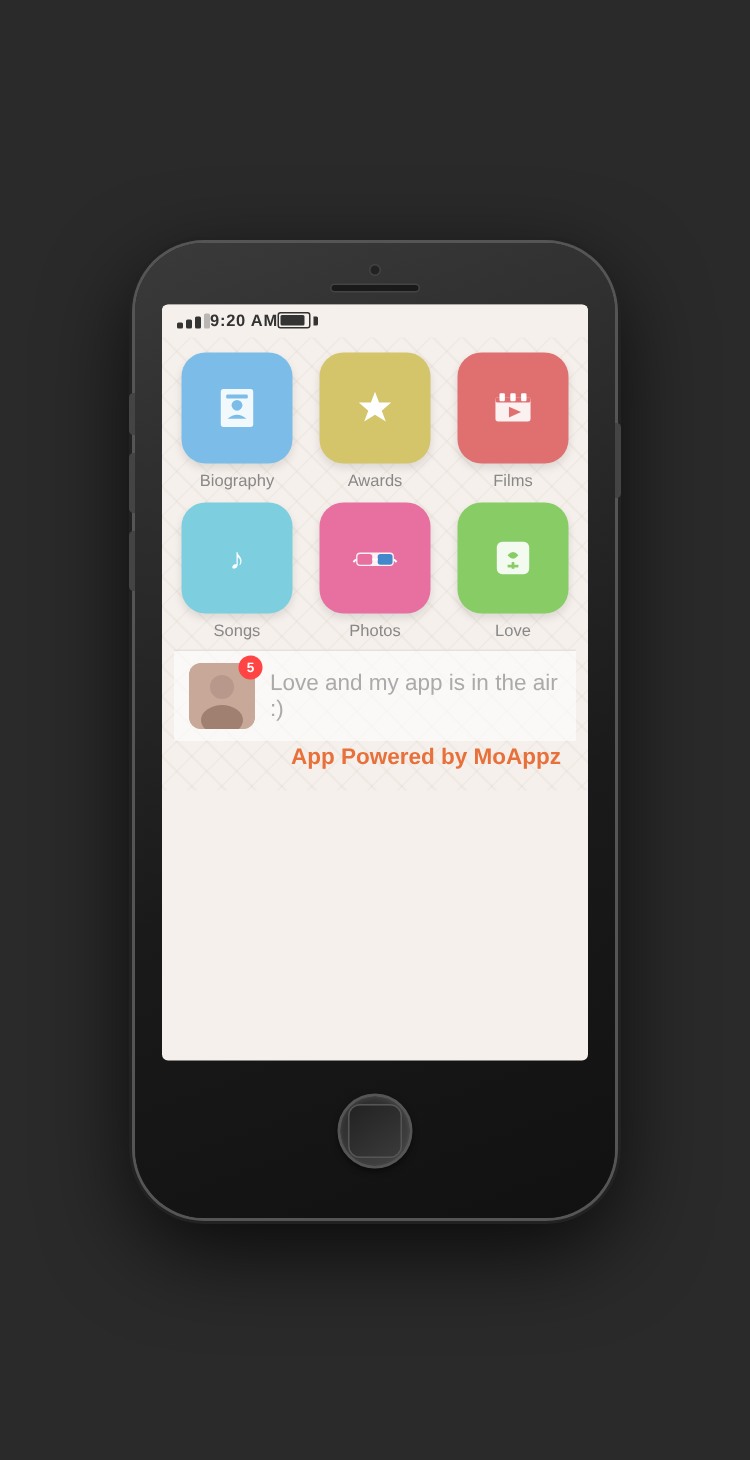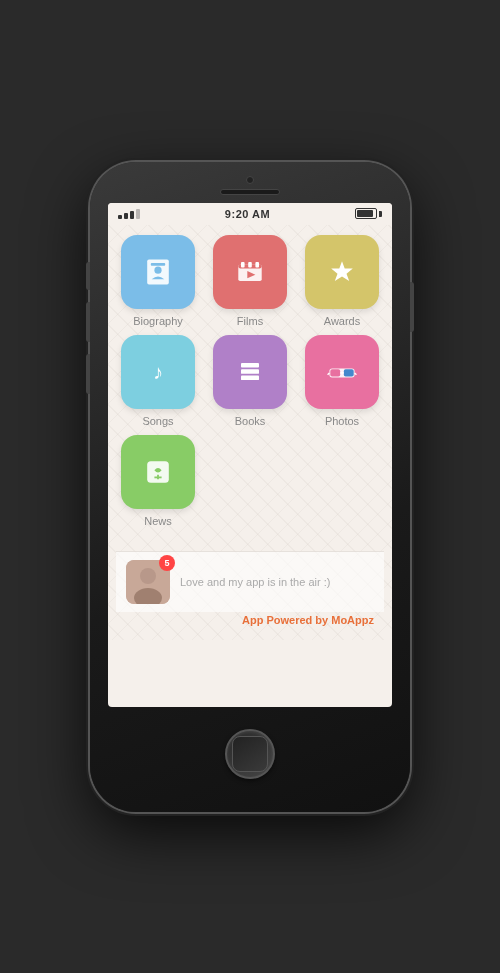--- a/index.html
+++ b/index.html
@@ -59,21 +59,20 @@
       border-radius: 4px;
       overflow: hidden;
       position: relative;
       margin-top: 8px;
     }
 
     
     .status-bar {
       background: #f5f0eb;
       display: flex;
-      justify-content: space-between;
       align-items: center;
       padding: 4px 10px;
       height: 22px;
     }
     .signal-bars {
       display: flex;
       align-items: flex-end;
       gap: 2px;
     }
     .bar {
@@ -130,21 +129,21 @@
       background-size: 20px 20px;
       padding: 10px 8px;
       overflow: hidden;
     }
 
     
     .grid {
       display: grid;
       grid-template-columns: repeat(3, 1fr);
       gap: 8px;
-      margin-bottom: 24px;
+      margin-bottom: 6px;
     }
 
     .grid-item {
       display: flex;
       flex-direction: column;
       align-items: center;
       cursor: pointer;
     }
 
     .grid-tile {
@@ -221,28 +220,28 @@
     }
     .user-info {
       flex: 1;
     }
     .user-name {
       font-size: 12px;
       font-weight: 700;
       color: #e8703a;
     }
     .user-status {
-      font-size: 11px;
+      font-size: 15px;
       color: #aaa;
     }
 
     
     .powered-by {
       text-align: right;
-      font-size: 11px;
+      font-size: 15px;
       color: #bbb;
       padding: 2px 10px 4px;
     }
     .powered-by span {
       color: #e8703a;
       font-weight: 600;
     }
 
     
     .phone-bottom {
@@ -353,62 +352,52 @@
               <rect x="12" y="10" width="16" height="3" rx="1" fill="#7bbde8"></rect>
               <circle cx="20" cy="18" r="4" fill="#7bbde8"></circle>
               <path d="M13 28 Q20 22 27 28" fill="#7bbde8"></path>
             </svg>
           </div>
           <span class="grid-label">Biography</span>
         </div>
 
 
         <div class="grid-item">
+          <div class="grid-tile tile-awards">
+            <svg viewBox="0 0 40 40">
+              <path d="M20 8 L23 16 L32 16 L25 22 L28 30 L20 25 L12 30 L15 22 L8 16 L17 16 Z" fill="white"></path>
+            </svg>
+          </div>
+          <span class="grid-label">Awards</span>
+        </div>
+
+        <div class="grid-item">
           <div class="grid-tile tile-films">
             <svg viewBox="0 0 40 40">
               <rect x="7" y="12" width="26" height="18" rx="2" fill="white" opacity="0.9"></rect>
               <rect x="7" y="12" width="26" height="4" rx="2" fill="#e07070"></rect>
               <rect x="10" y="9" width="4" height="6" rx="1" fill="white"></rect>
               <rect x="18" y="9" width="4" height="6" rx="1" fill="white"></rect>
               <rect x="26" y="9" width="4" height="6" rx="1" fill="white"></rect>
               <polygon points="17,19 17,27 26,23" fill="#e07070"></polygon>
             </svg>
           </div>
           <span class="grid-label">Films</span>
         </div>
 
         <div class="grid-item">
-          <div class="grid-tile tile-awards">
-            <svg viewBox="0 0 40 40">
-              <path d="M20 8 L23 16 L32 16 L25 22 L28 30 L20 25 L12 30 L15 22 L8 16 L17 16 Z" fill="white"></path>
-            </svg>
-          </div>
-          <span class="grid-label">Awards</span>
-        </div>
-
-        <div class="grid-item">
           <div class="grid-tile tile-songs">
             <svg viewBox="0 0 40 40">
               <text x="20" y="28" text-anchor="middle" font-size="22" fill="white" font-family="serif">♪</text>
             </svg>
           </div>
           <span class="grid-label">Songs</span>
         </div>
 
 
-        <div class="grid-item">
-          <div class="grid-tile tile-books">
-            <svg viewBox="0 0 40 40">
-              <rect x="10" y="10" width="20" height="5" rx="1" fill="white"></rect>
-              <rect x="10" y="17" width="20" height="5" rx="1" fill="white"></rect>
-              <rect x="10" y="24" width="20" height="5" rx="1" fill="white"></rect>
-            </svg>
-          </div>
-          <span class="grid-label">Books</span>
-        </div>
 
         <div class="grid-item">
           <div class="grid-tile tile-poetry">
             <svg viewBox="0 0 40 40">
 
               <rect x="6" y="16" width="28" height="10" rx="3" fill="white" opacity="0.9"></rect>
               <rect x="7" y="17" width="11" height="8" rx="2" fill="#e870a0"></rect>
               <rect x="22" y="17" width="11" height="8" rx="2" fill="#4488cc"></rect>
               <line x1="18" y1="21" x2="22" y2="21" stroke="white" stroke-width="1.5"></line>
               <line x1="6" y1="21" x2="4" y2="23" stroke="white" stroke-width="1.5"></line>
@@ -420,21 +409,21 @@
 
         <div class="grid-item">
           <div class="grid-tile tile-news">
             <svg viewBox="0 0 40 40">
               <rect x="8" y="8" width="24" height="24" rx="4" fill="white" opacity="0.9"></rect>
               <path d="M16 18 Q20 13 24 18 Q20 23 16 18Z" fill="#88cc66"></path>
               <line x1="20" y1="23" x2="20" y2="28" stroke="#88cc66" stroke-width="2"></line>
               <line x1="16" y1="26" x2="24" y2="26" stroke="#88cc66" stroke-width="2"></line>
             </svg>
           </div>
-          <span class="grid-label">News</span>
+          <span class="grid-label">Love</span>
         </div>
 
       </div>
 
       <div class="user-bar">
         <div class="user-avatar-wrap">
           <div class="user-avatar">
             
             <svg width="44" height="44" viewBox="0 0 44 44">
               <rect width="44" height="44" fill="#c8a898" rx="8"></rect>

